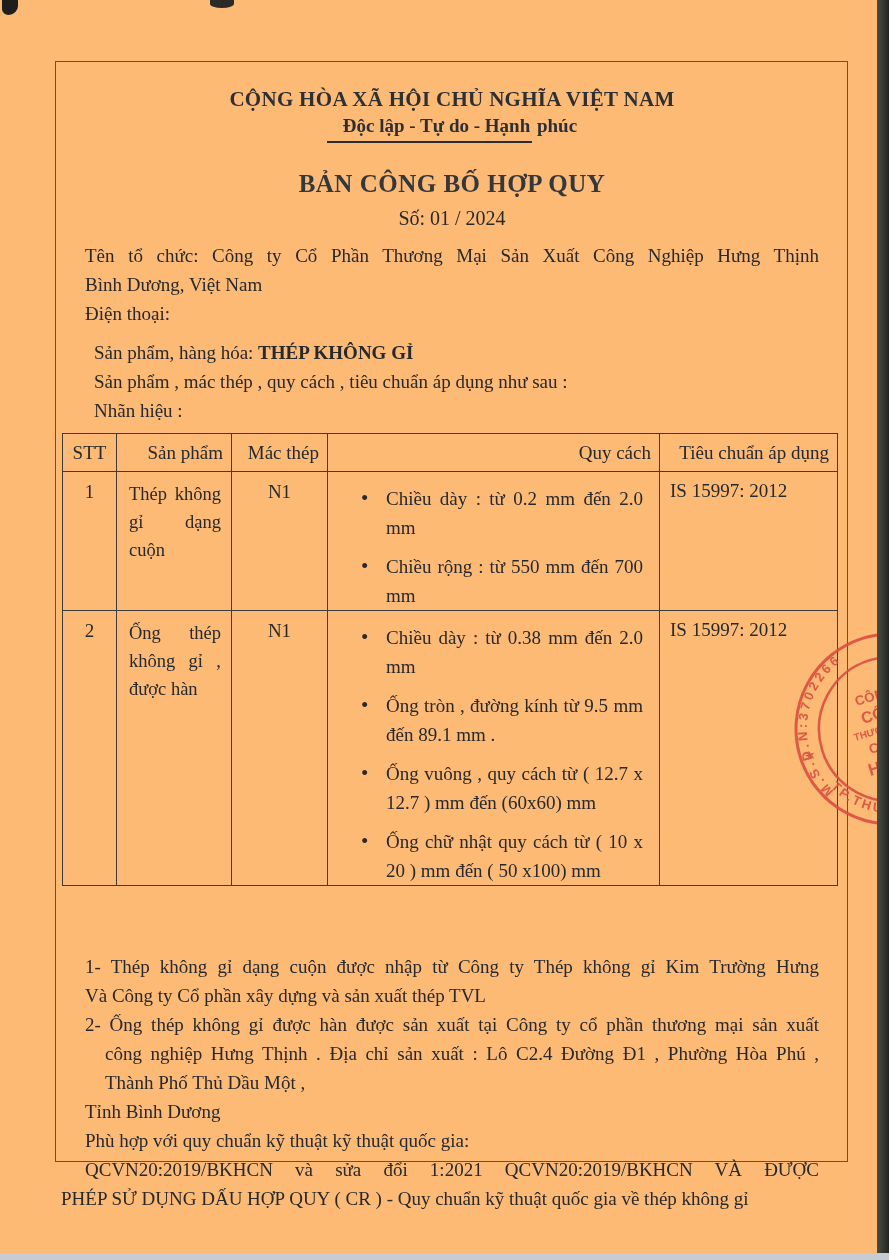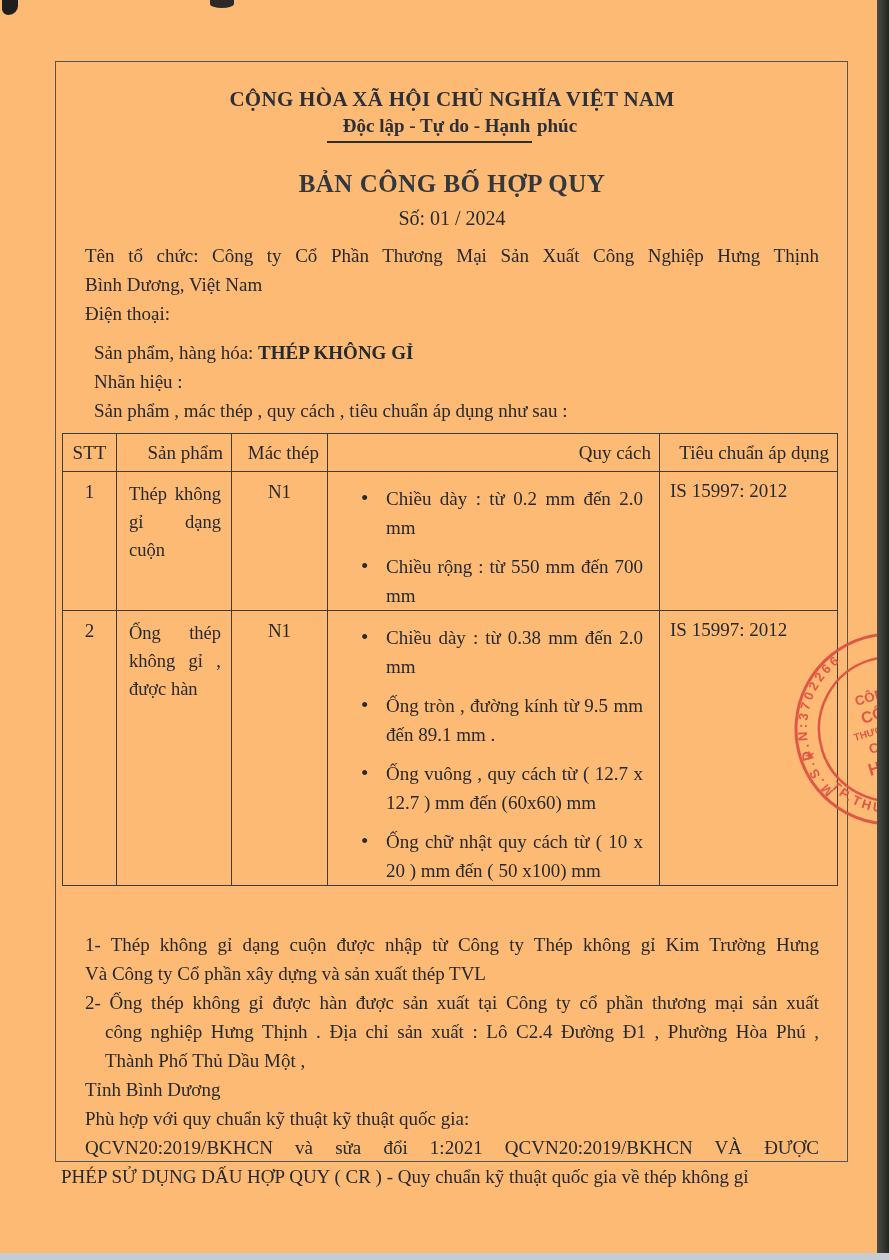--- a/index.html
+++ b/index.html
@@ -48,21 +48,21 @@
   td.c-stt{text-align:center;padding:9px 2px 0 2px;}
   td.c-grade{text-align:center;padding:9px 2px 0 2px;}
   td.c-prod{font-size:18.5px;padding:8px 10px 0 12px;}
   .pl{line-height:28px;text-align:justify;}
   .pl.jl{text-align-last:justify;}
   td.c-spec{padding:0 16px 0 0;}
   .spec{position:relative;margin:10px 0 0 0;padding-left:58px;line-height:29px;text-align:justify;}
   .spec:first-child{margin-top:12px;}
   .spec::before{content:"•";position:absolute;left:33px;top:0;font-size:21px;}
   td.c-std{padding:8px 6px 0 10px;}
-  .notes{margin-top:44px;}
+  .notes{margin-top:66px;}
   
   .stamp{position:absolute;left:783px;top:621px;width:216px;height:216px;z-index:4;opacity:.9;}
   .stamp text{font-family:"Liberation Sans","DejaVu Sans",sans-serif;font-weight:bold;fill:#dc4e40;}
 </style>
 </head>
 <body>
 
 <div class="page">
 
   <div class="mark1"></div>
@@ -77,22 +77,22 @@
     <div class="title">BẢN CÔNG BỐ HỢP QUY</div>
     <div class="doc-num">Số: 01 / 2024</div>
 
     <div class="content">
 
       <div class="line jl">Tên tổ chức: Công ty Cổ Phần Thương Mại Sản Xuất Công Nghiệp Hưng Thịnh</div>
       <div class="line">Bình Dương, Việt Nam</div>
       <div class="line">Điện thoại:</div>
 
       <div class="line indent gap-top"><span>Sản phẩm, hàng hóa: </span><b>THÉP KHÔNG GỈ</b></div>
+      <div class="line indent">Sản phẩm , mác thép , quy cách , tiêu chuẩn áp dụng như sau :</div>
       <div class="line indent">Nhãn hiệu :</div>
-      <div class="line indent">Sản phẩm , mác thép , quy cách , tiêu chuẩn áp dụng như sau :</div>
 
       <table class="spec-table">
         <colgroup>
           <col style="width:54px">
             <col style="width:115px">
             <col style="width:96px">
             <col style="width:332px">
             <col style="width:178px">
         </colgroup>
         <thead>

